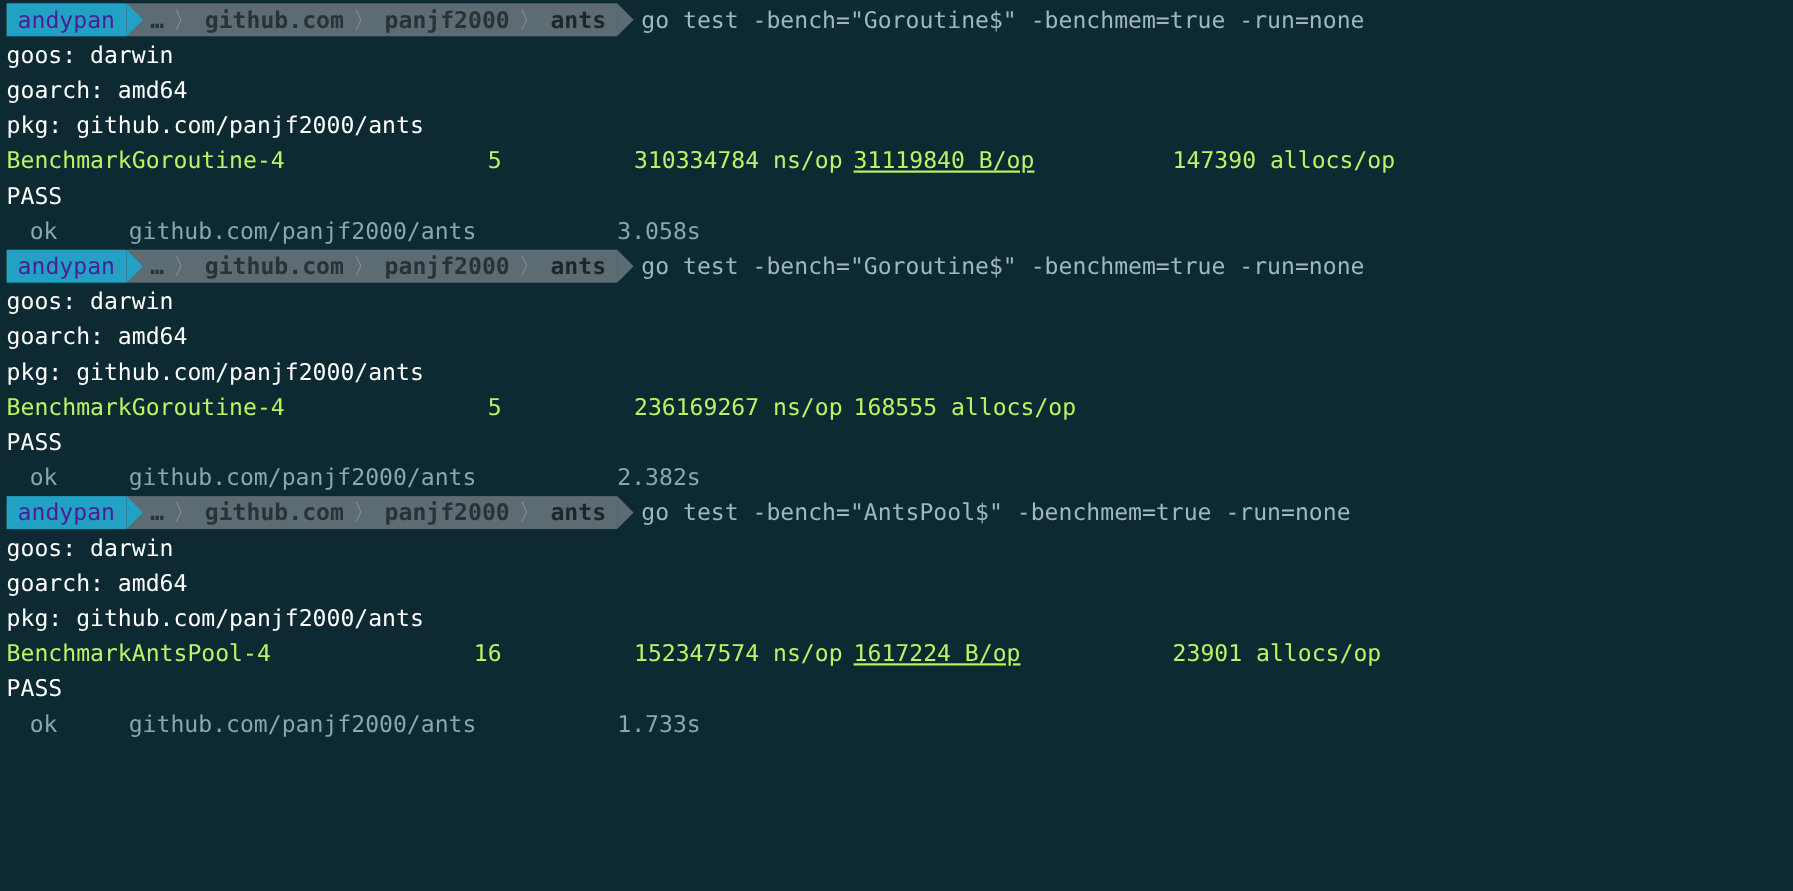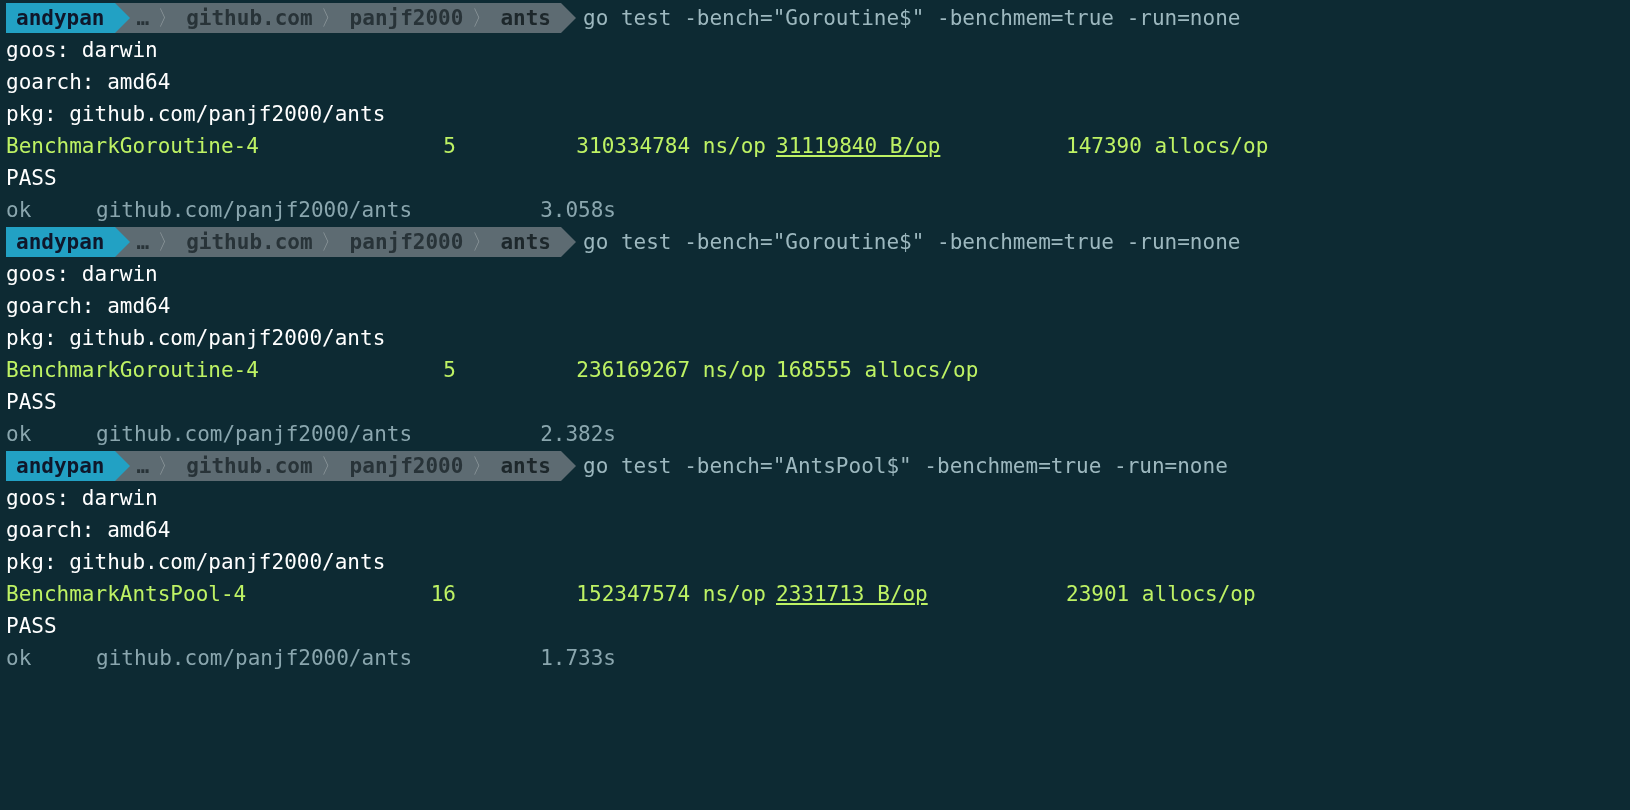--- a/index.html
+++ b/index.html
@@ -29,22 +29,22 @@
     position: relative;
     display: inline-flex;
     align-items: center;
     height: 30px;
     padding: 0 10px 0 20px;
     font-weight: 600;
   }
   .seg.first { padding-left: 10px; }
   .seg.user {
     background: #22a1c4;
-    color: #0f172a;
-    font-weight: 700;
+    color: #4c1d95;
+    font-weight: 400;
   }
   .seg.gray {
     background: #5d6b72;
     color: #2e3a3e;
   }
   .seg.arrow-after::after {
     content: "";
     position: absolute;
     right: -15px;
     top: 0;
@@ -82,21 +82,21 @@
   .bench-row .col-name   { flex: 0 0 380px; }
   .bench-row .col-n      { flex: 0 0 70px;  text-align: right; padding-right: 10px;}
   .bench-row .col-nsop   { flex: 0 0 300px; text-align: right; padding-right: 10px; white-space: pre;}
   .bench-row .col-bop    { flex: 0 0 280px; text-align: left; padding-right: 10px; white-space: pre; text-decoration: underline;}
   .bench-row .col-allocs { flex: 0 0 270px; white-space: pre;}
   .ok-line {
     display: flex;
     height: 32px;
     color: #8aa6ae;
   }
-  .ok-line .ok-label { flex: 0 0 90px; }
+  .ok-line .ok-label { flex: 0 0 90px; margin-left: 21px; }
   .ok-line .ok-pkg   { flex: 0 0 420px; }
   .ok-line .ok-time  { flex: 0 0 100px; text-align: right;}
 </style>
 </head>
 <body>
 
 <div class="terminal">
 
   <div class="prompt-row">
     <span class="seg user first arrow-after">
@@ -176,21 +176,21 @@
     </span>
     <span class="cmd">go test -bench="AntsPool$" -benchmem=true -run=none</span>
   </div>
   <div class="out-line">goos: darwin</div>
   <div class="out-line">goarch: amd64</div>
   <div class="out-line">pkg: github.com/panjf2000/ants</div>
   <div class="bench-row">
     <span class="col-name">BenchmarkAntsPool-4</span>
     <span class="col-n">16</span>
     <span class="col-nsop">152347574 ns/op</span>
-    <span class="col-bop">2331713 B/op</span>
+    <span class="col-bop">1617224 B/op</span>
     <span class="col-allocs">23901 allocs/op</span>
   </div>
   <div class="out-line">PASS</div>
   <div class="ok-line">
     <span class="ok-label">ok</span>
     <span class="ok-pkg">github.com/panjf2000/ants</span>
     <span class="ok-time">1.733s</span>
   </div>
 
 </div>

